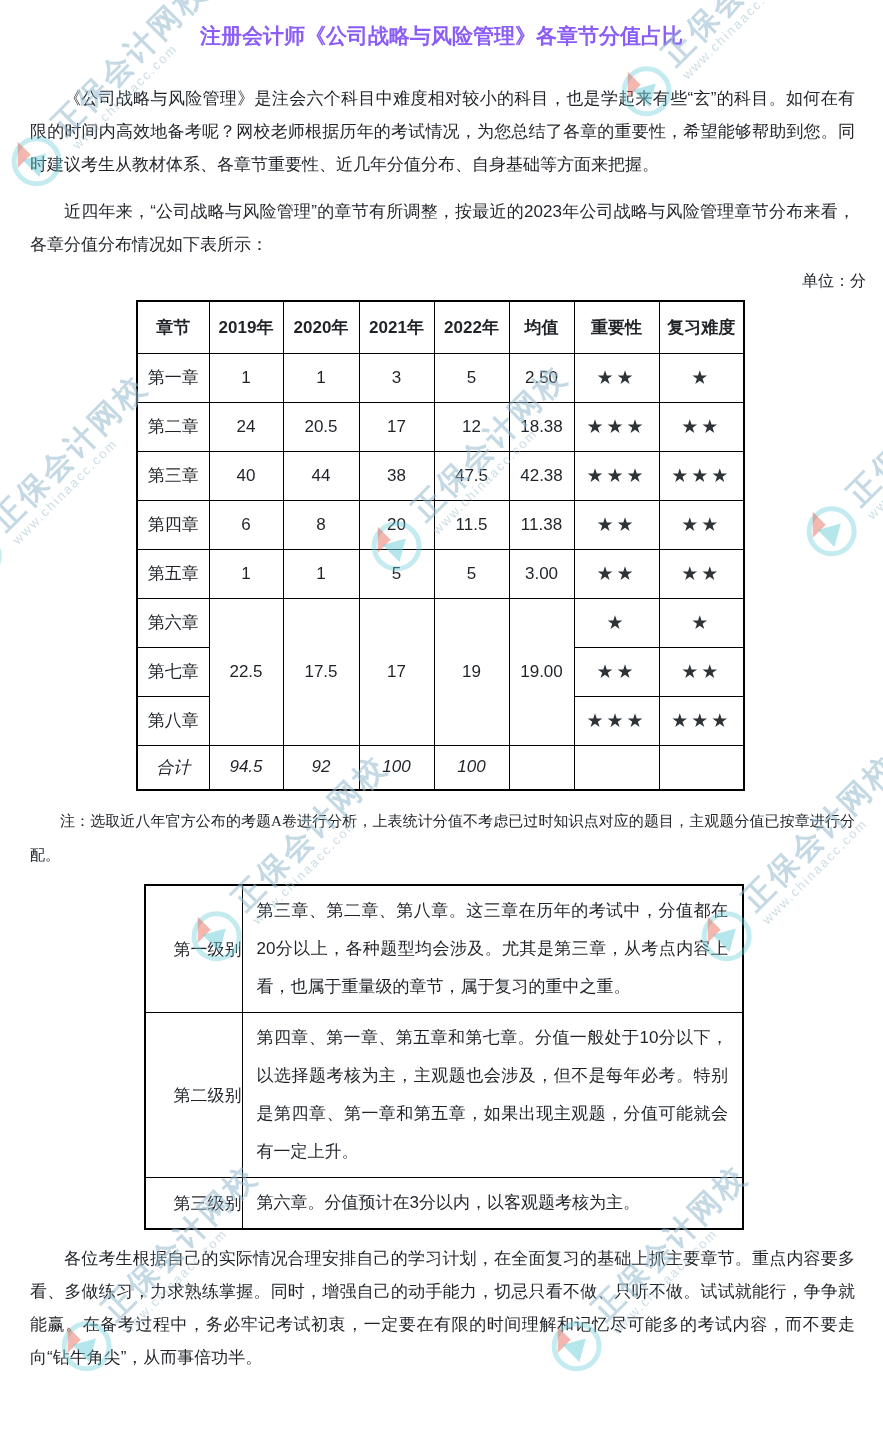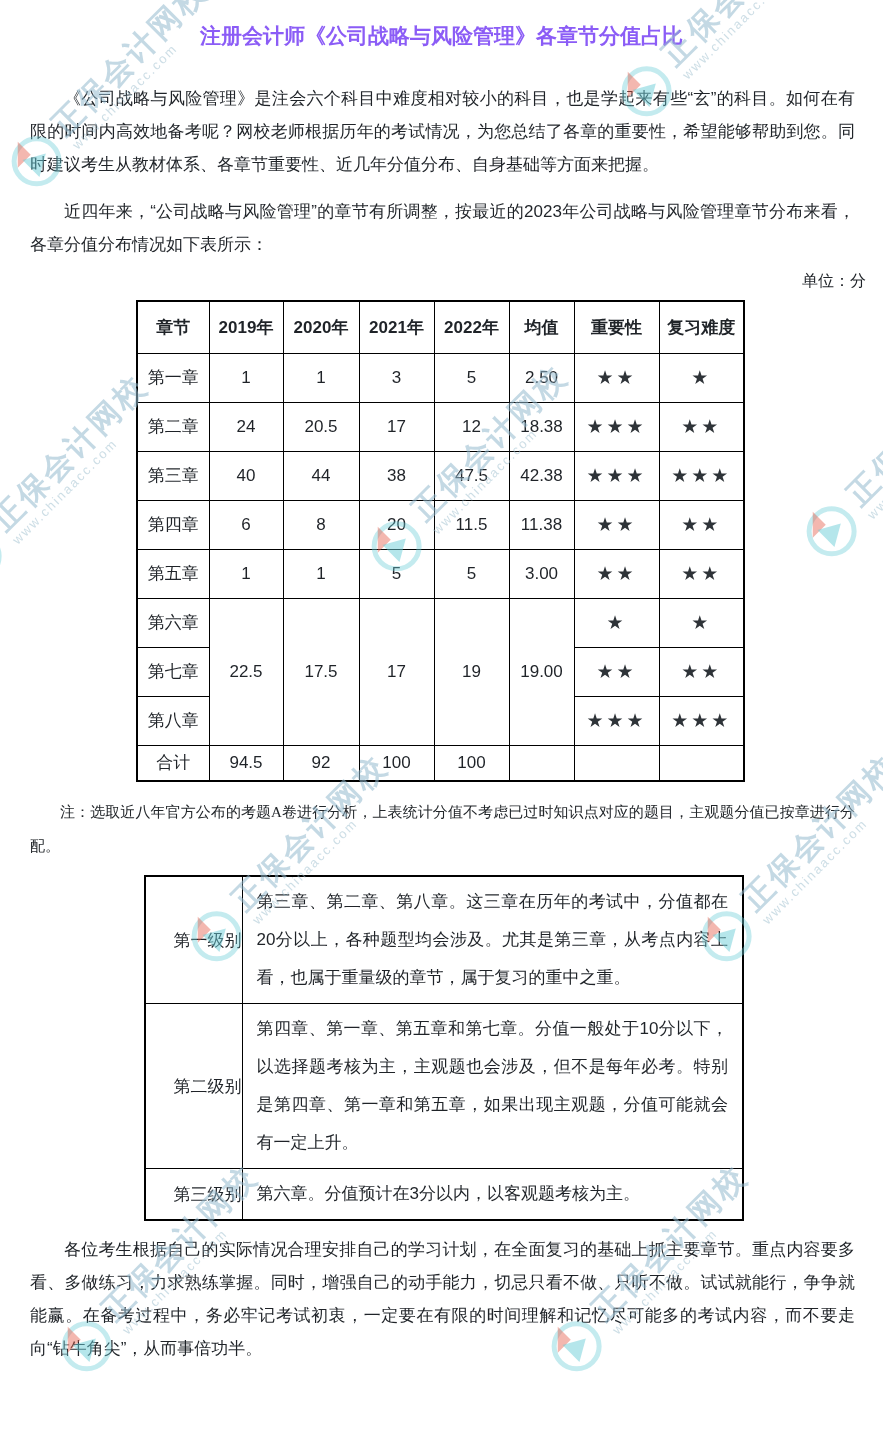--- a/index.html
+++ b/index.html
@@ -81,21 +81,21 @@
     border:2px solid #000;
     font-size:17px;
   }
   .score-table th, .score-table td {
     border:1px solid #000;
     text-align:center; vertical-align:middle;
     padding:2px 3px;
   }
   .score-table thead tr { height:52px; }
   .score-table tbody tr { height:49px; }
-  .score-table tbody tr.total-row { height:36px; }
+  .score-table tbody tr.total-row { height:45px;font-style:italic; }
   .score-table th { font-weight:bold; }
   .stars { font-size:19px; letter-spacing:3px; color:#2e3338; }
 
   .level-table {
     margin:12px 0 0 144px;
     width:600px;
     border:2px solid #000;
     font-size:17px;
   }
   .level-table td { border:1px solid #000; vertical-align:middle; }

